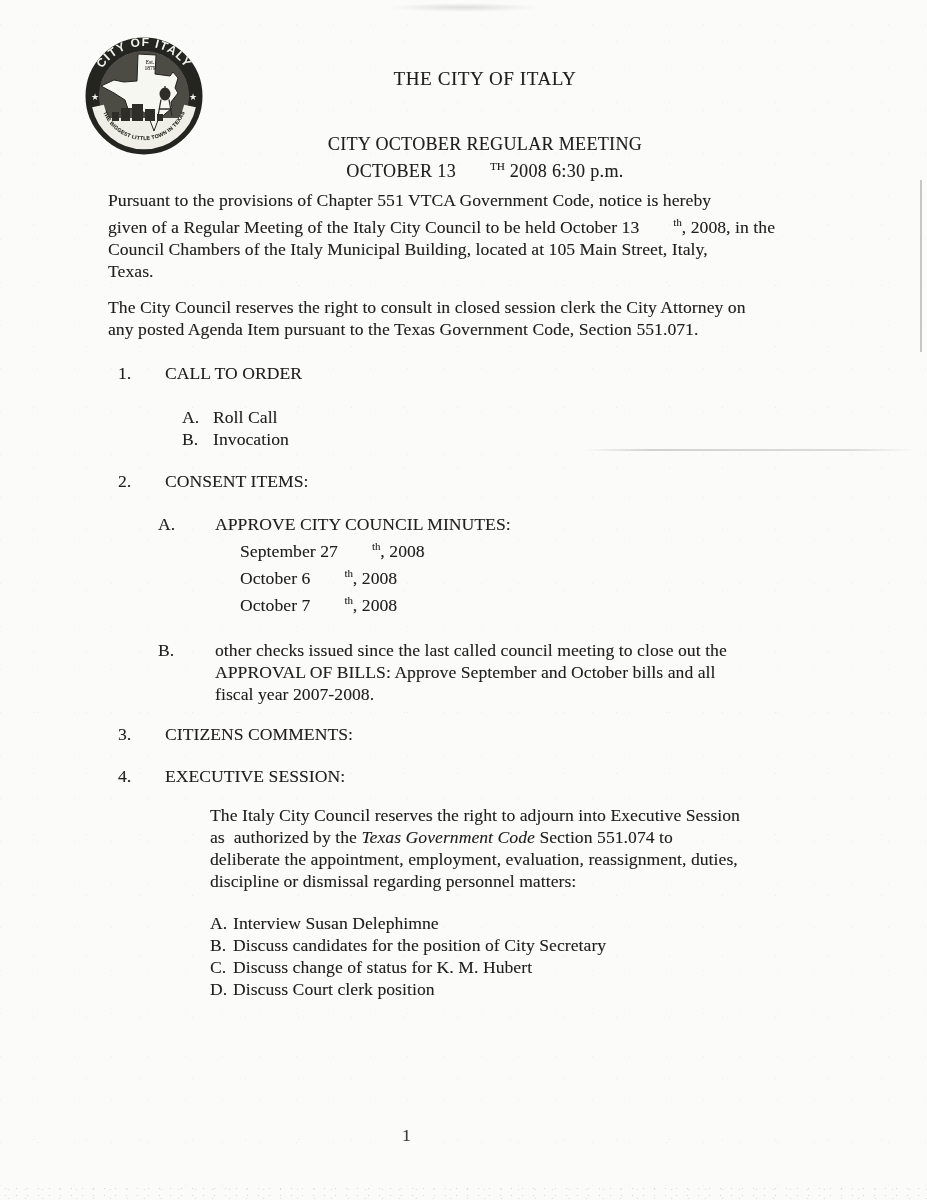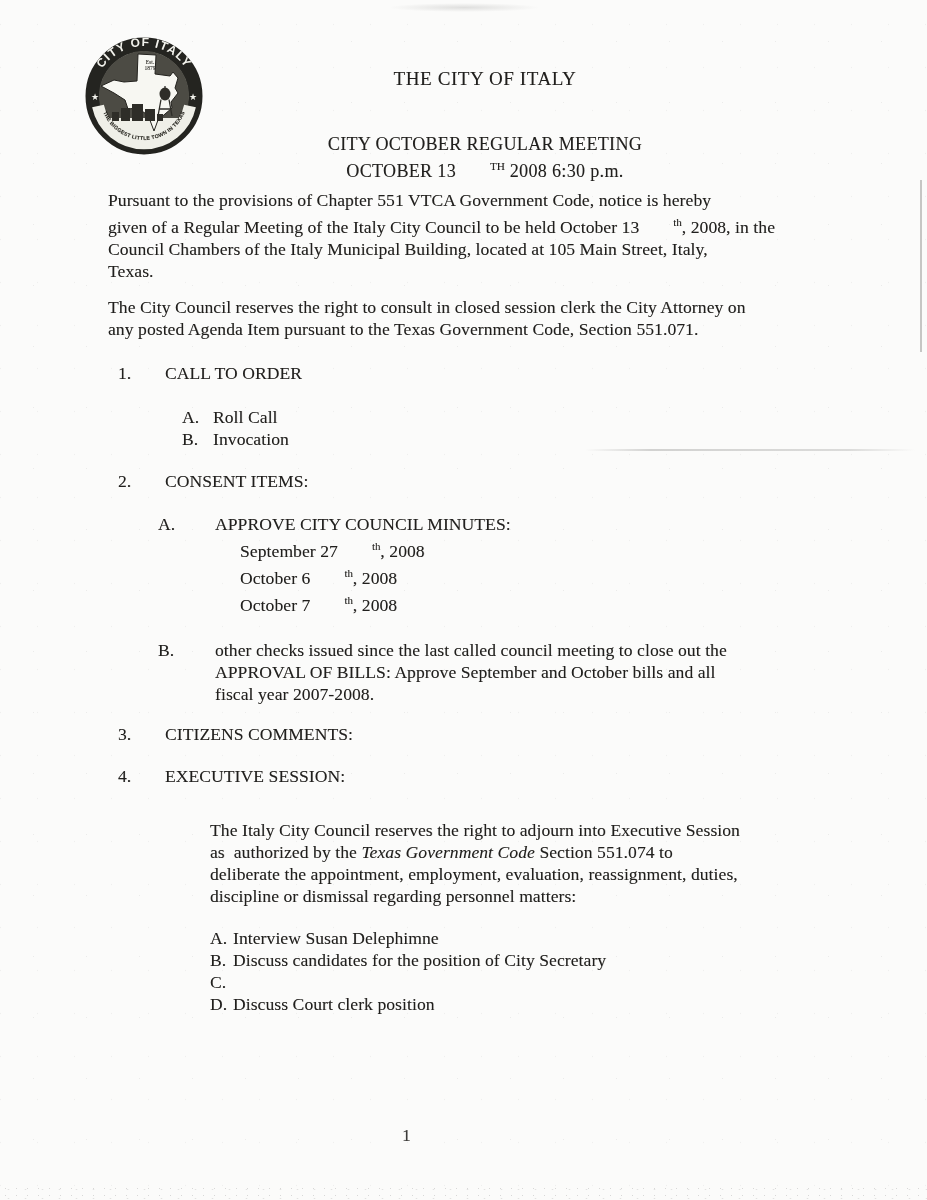--- a/index.html
+++ b/index.html
@@ -36,21 +36,21 @@
   .row .num{ width:47px; margin-left:10px; flex:none; }
   .sublist1{ margin-left:64px; margin-top:22px; }
   .sublist1 .num{ width:31px; flex:none; }
   .sec2{ margin-top:20px; }
   .consent-sub{ margin-left:50px; margin-top:21px; }
   .consent-sub .num2{ width:57px; flex:none; }
   .consent-sub.subB{ margin-top:24px; }
   .dates{ margin-left:25px; }
   .sec3{ margin-top:18px; }
   .sec4{ margin-top:20px; }
-  .exec-para{ margin-left:102px; margin-top:32px; }
+  .exec-para{ margin-left:102px; margin-top:17px; }
   .exec-list{ margin-left:102px; margin-top:20px; }
   .exec-list .num{ width:23px; margin-left:0; flex:none; }
   .page-number{ position:absolute; left:402px; top:1124px; color:#3c3b39; }
   
   .art{ position:absolute; pointer-events:none; }
   .vline-right{ left:920px; top:180px; width:1.5px; height:172px; background:#9a9a98; opacity:.55; }
   .streak-mid{ left:585px; top:449px; width:330px; height:1.5px; opacity:.5;
     background:linear-gradient(90deg, rgba(160,160,158,0), rgba(160,160,158,.9) 20%, rgba(160,160,158,.7) 80%, rgba(160,160,158,0)); }
   .smudge-top{ left:388px; top:3px; width:152px; height:9px; border-radius:50%;
     background:radial-gradient(rgba(150,150,148,.28), rgba(150,150,148,0) 70%); }
@@ -190,20 +190,21 @@
       <div class="row">
           <span class="num">A.</span>
           <span>Interview Susan Delephimne</span>
         </div>
       <div class="row">
           <span class="num">B.</span>
           <span>Discuss candidates for the position of City Secretary</span>
         </div>
       <div class="row">
           <span class="num">C.</span>
+          <span>Discuss change of status for K. M. Hubert</span>
         </div>
       <div class="row">
           <span class="num">D.</span>
           <span>Discuss Court clerk position</span>
         </div>
     </div>
 
   </div>
 
   <div class="page-number">1</div>

